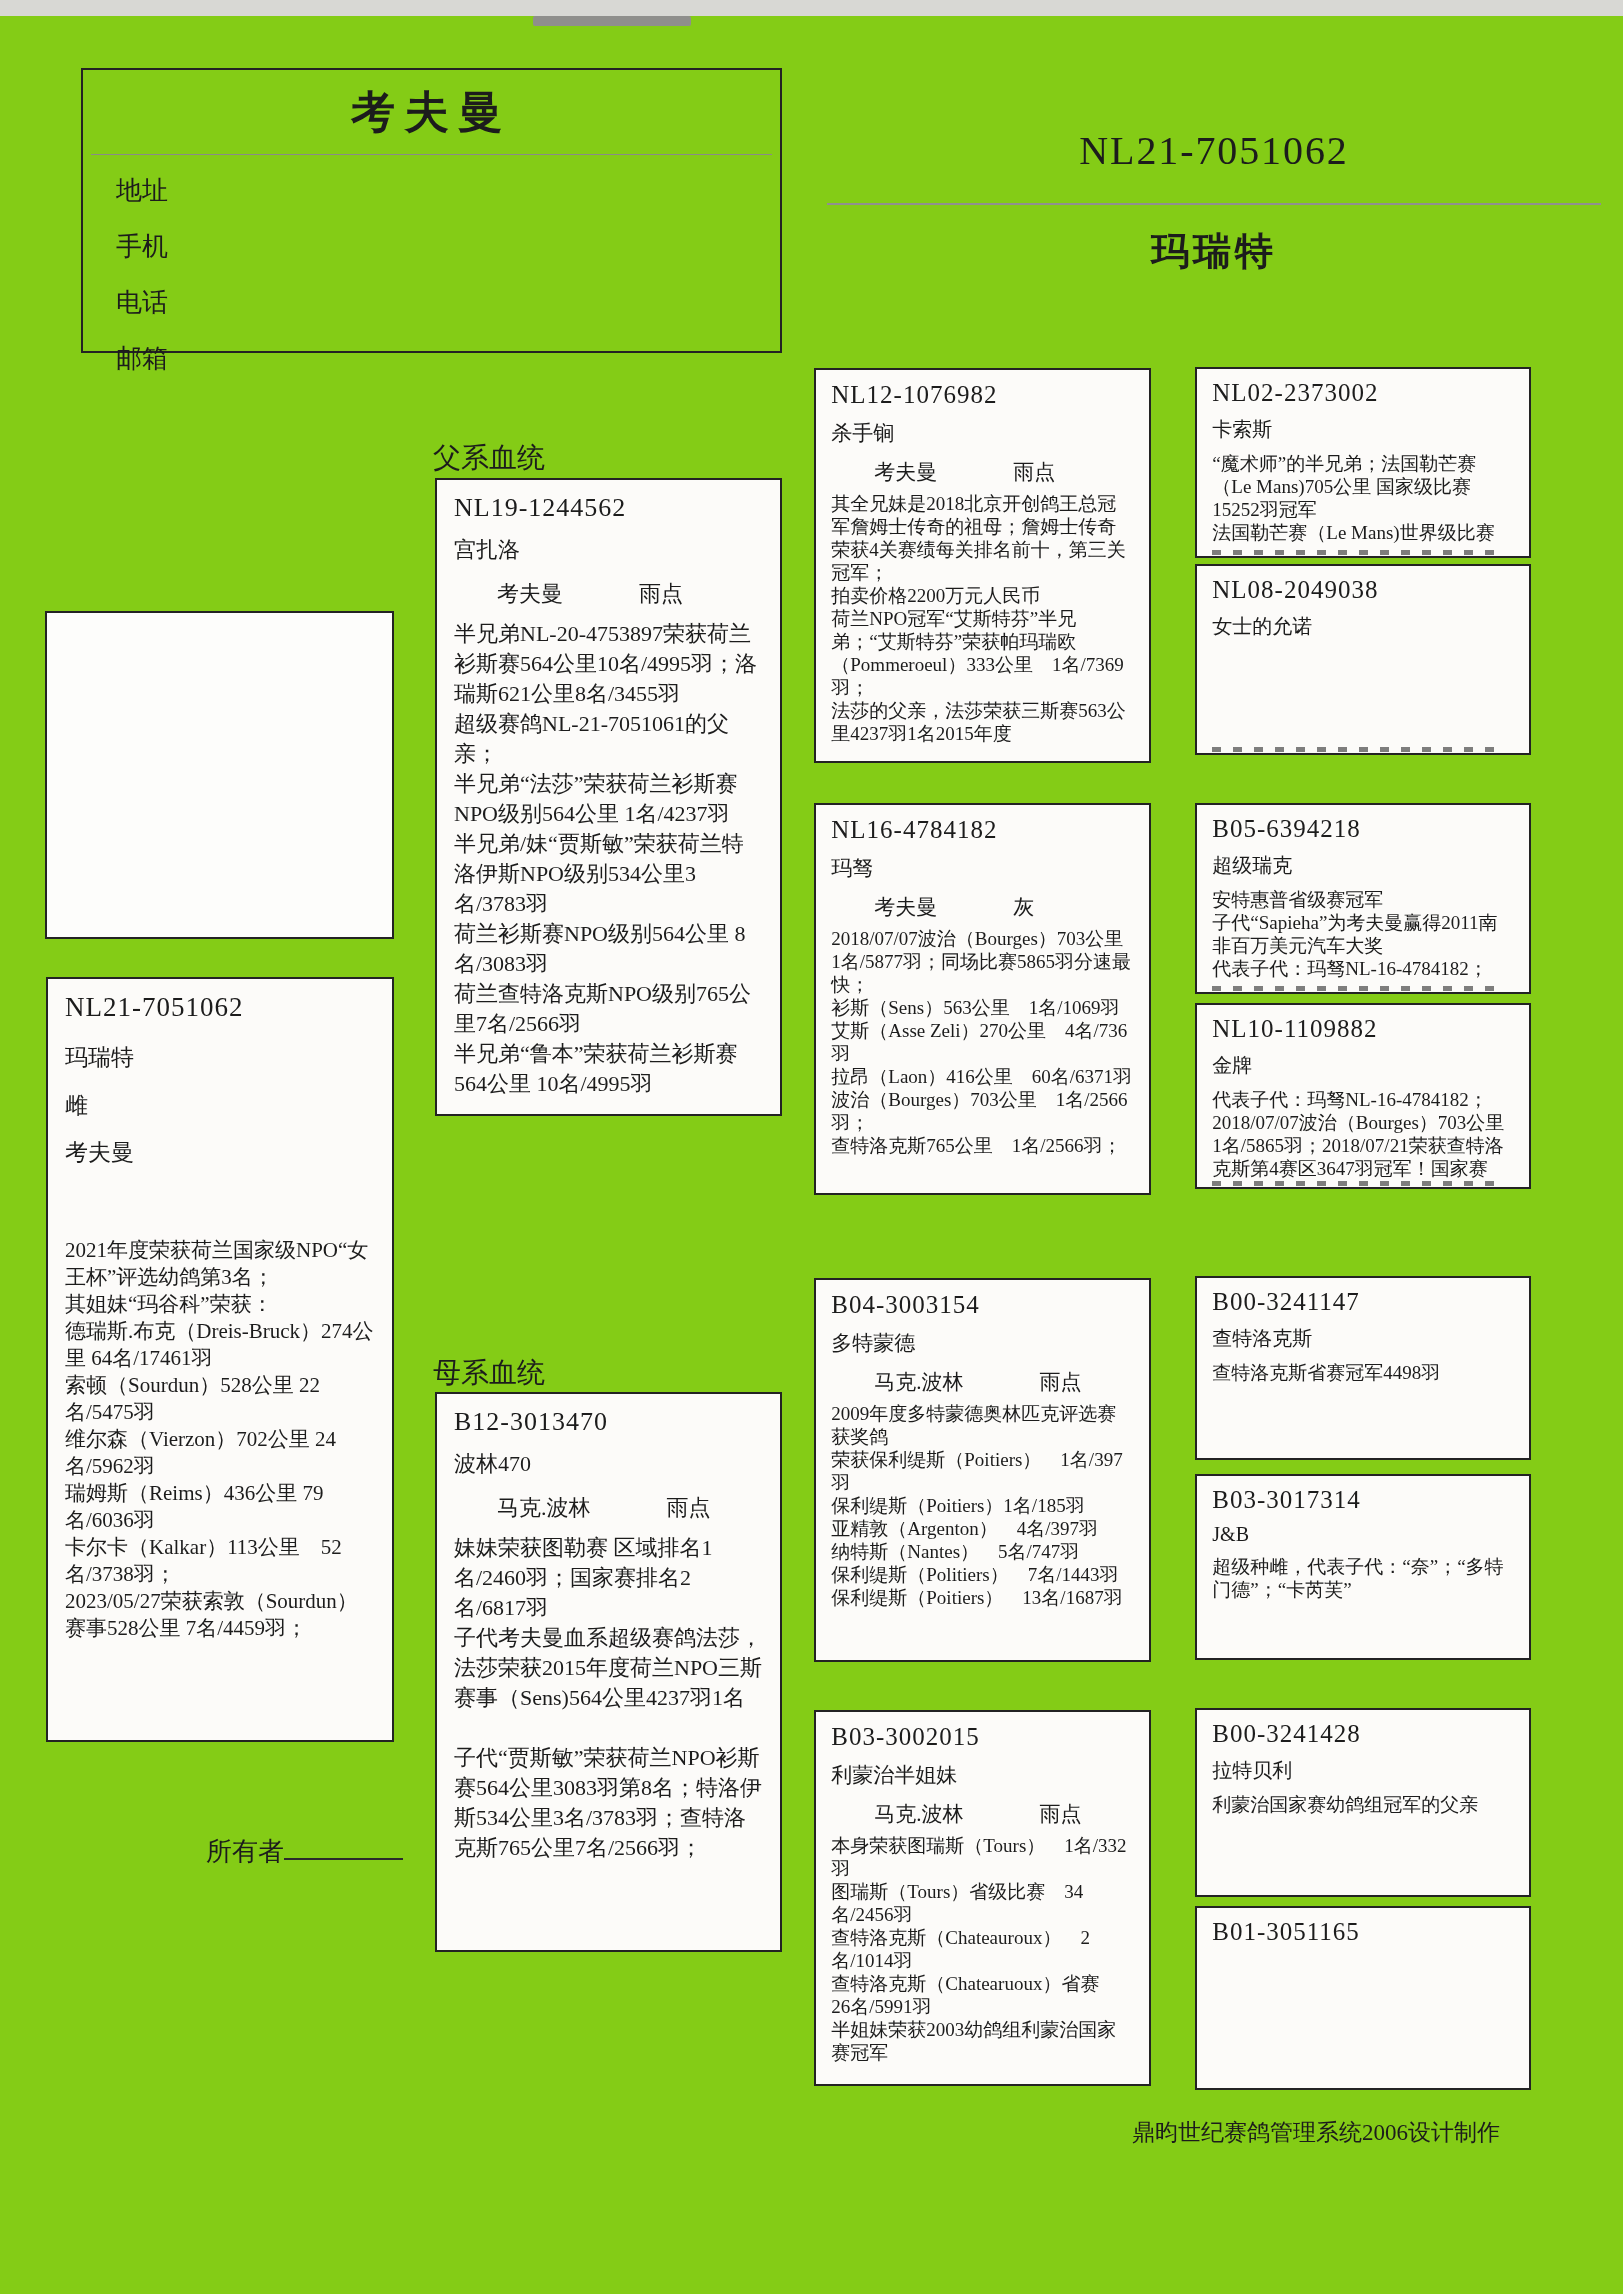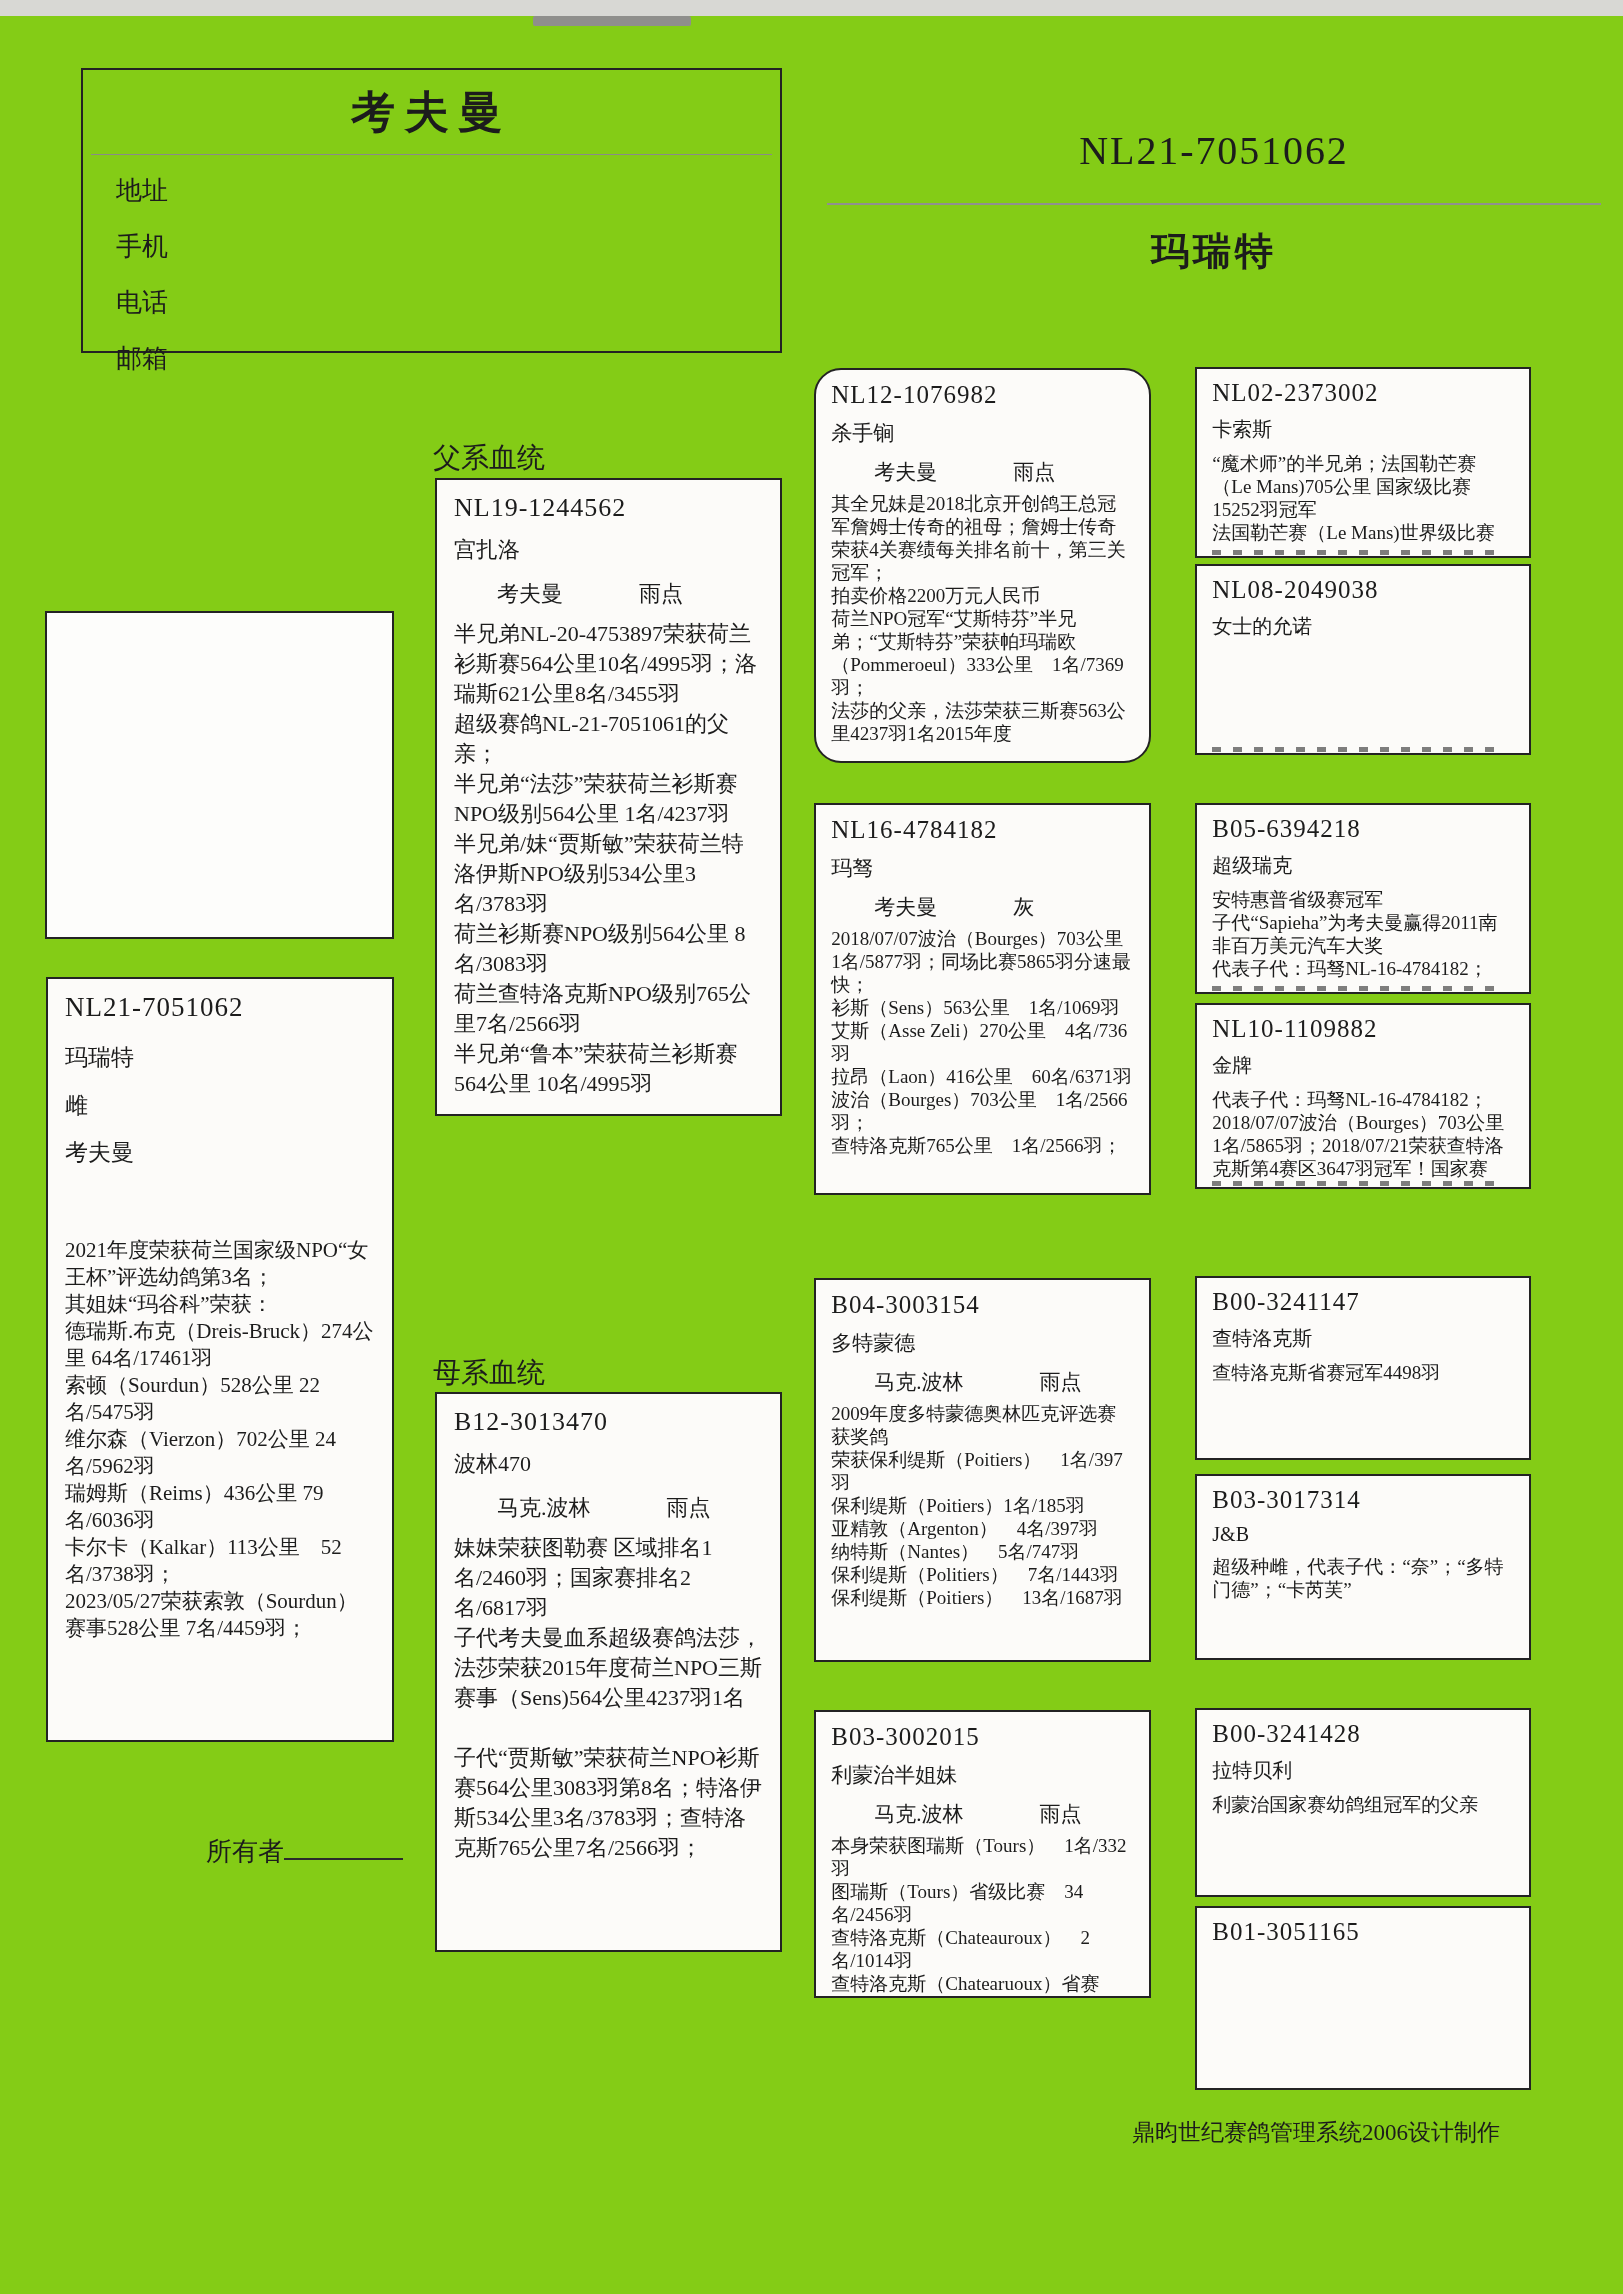--- a/index.html
+++ b/index.html
@@ -73,24 +73,24 @@
   .pbox-d{padding:9.6px 15.3px;}
   .pbox-d .ring{font-size:25px;margin-bottom:9.6px;}
   .pbox-d .pname{font-size:20px;margin-bottom:8.6px;}
   .pbox-d .pbody{font-size:19px;line-height:23px;}
   .clipmarks{position:absolute;left:15.3px;right:27px;bottom:1px;height:4.8px;opacity:.65;
     background:repeating-linear-gradient(90deg,#3a3a3a 0 8.6px,transparent 8.6px 21px);}
 
   
   #box-nl19{left:435px;top:462px;width:347px;height:638px;}
   #box-b12 {left:435px;top:1376px;width:347px;height:560px;}
-  #box-nl12{left:814px;top:352px;width:337px;height:395px;border-radius:27px;}
+  #box-nl12{left:814px;top:352px;width:337px;height:395px;}
   #box-nl16{left:814px;top:787px;width:337px;height:392px;}
   #box-b04 {left:814px;top:1262px;width:337px;height:384px;}
-  #box-b03a{left:814px;top:1694px;width:337px;height:288px;}
+  #box-b03a{left:814px;top:1694px;width:337px;height:376px;}
   #box-nl02{left:1195px;top:351px;width:336px;height:191px;}
   #box-nl08{left:1195px;top:548px;width:336px;height:191px;}
   #box-b05 {left:1195px;top:787px;width:336px;height:191px;}
   #box-nl10{left:1195px;top:987px;width:336px;height:186px;}
   #box-b00a{left:1195px;top:1260px;width:336px;height:184px;}
   #box-b03b{left:1195px;top:1458px;width:336px;height:186px;}
   #box-b00b{left:1195px;top:1692px;width:336px;height:189px;}
   #box-b01 {left:1195px;top:1890px;width:336px;height:184px;}
 </style>
 </head>

